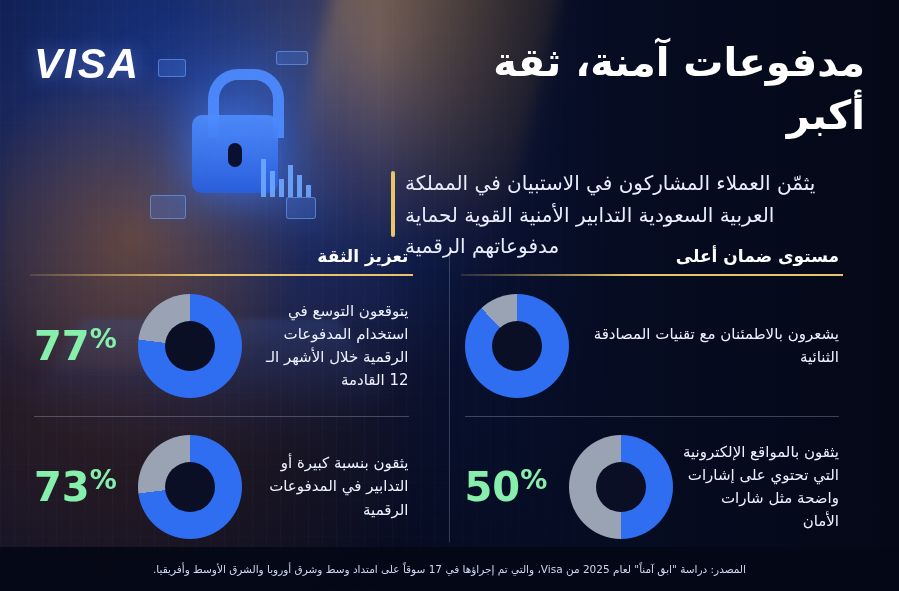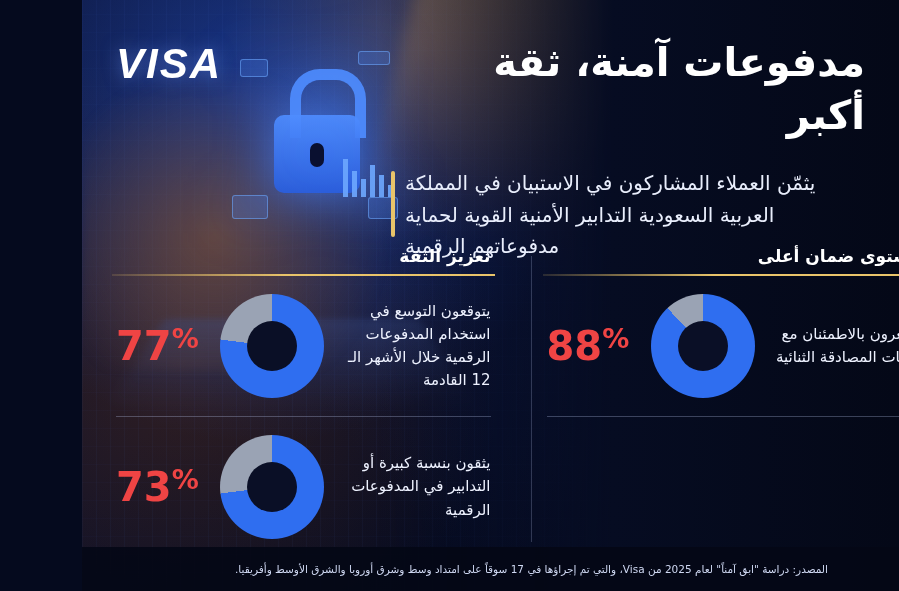--- a/index.html
+++ b/index.html
@@ -2,21 +2,21 @@
 <html lang="ar" dir="rtl"><head>
 <meta charset="utf-8">
 <style>
   html,body{margin:0;padding:0;}
   body{
     width:899px;height:591px;overflow:hidden;
     background:#050a1e;
     font-family:"DejaVu Sans","Liberation Sans",sans-serif;
     color:#ffffff;
   }
-  .stage{position:relative;width:817px;height:591px;overflow:hidden;}
+  .stage{position:relative;width:899px;height:591px;overflow:hidden;}
 
   
   .bg{position:absolute;inset:0;
       background:
         radial-gradient(circle at 22% 18%, rgba(40,90,220,.55) 0%, rgba(10,18,60,0) 42%),
         radial-gradient(circle at 42% 8%, rgba(255,160,40,.30) 0%, rgba(10,18,60,0) 28%),
         radial-gradient(circle at 12% 62%, rgba(120,60,20,.35) 0%, rgba(8,14,45,0) 40%),
         radial-gradient(circle at 78% 30%, rgba(20,40,110,.55) 0%, rgba(5,10,32,0) 60%),
         linear-gradient(135deg,#0b1130 0%,#0a0f2a 35%,#070c22 60%,#05091c 100%);
   }
@@ -63,21 +63,21 @@
   
   .sections{position:absolute;left:0;top:246px;width:899px;height:300px;display:flex;flex-direction:row;}
   .section{flex:1;padding:0 24px;box-sizing:border-box;}
   .section.right-col{padding-right:56px;}
   .section.left-col{padding-left:30px;}
   .sec-title{font-size:17px;font-weight:700;text-align:right;color:#fff;padding:0 4px 8px 4px;}
   .sec-rule{height:2px;background:linear-gradient(270deg,#e9c46a 0%, #e9c46a 55%, rgba(233,196,106,.15) 100%);margin-bottom:6px;}
   .divider{height:1px;background:rgba(200,215,255,.28);margin:6px 4px;}
 
   .stat{display:flex;flex-direction:row;align-items:center;gap:8px;padding:12px 4px;}
-  .stat .val{font-size:40px;font-weight:700;color:#ef4444;min-width:96px;text-align:left;direction:ltr;}
+  .stat .val{font-size:40px;font-weight:700;color:#86efac;min-width:96px;text-align:left;direction:ltr;}
   .stat .val .pct{font-size:27px;vertical-align:top;}
   .donut{width:104px;height:104px;border-radius:50%;position:relative;flex:0 0 auto;}
   .donut::after{content:"";position:absolute;left:50%;top:50%;transform:translate(-50%,-50%);
     width:50px;height:50px;border-radius:50%;background:#0a0f26;}
   .stat .lbl{flex:1;font-size:15px;line-height:1.55;color:#eef2ff;text-align:right;}
 
   .footer{position:absolute;left:0;bottom:0;width:899px;height:44px;
     background:rgba(4,8,22,.92);display:flex;align-items:center;justify-content:center;}
   .footer span{font-size:10.5px;color:#cfd8f2;text-align:center;}
   .vline{position:absolute;left:449px;top:256px;width:1px;height:286px;background:rgba(200,215,255,.22);}
@@ -124,25 +124,29 @@
 
   <div class="sections">
 
     <div class="section right-col">
       <div class="sec-title">مستوى ضمان أعلى</div>
       <div class="sec-rule"></div>
 
       <div class="stat">
         <div class="lbl">يشعرون بالاطمئنان مع تقنيات المصادقة الثنائية</div>
         <div class="donut" style="background:conic-gradient(#2f6ef0 0% 88%, #9aa3b4 88% 100%);"></div>
-        <div class="val"><span>88</span><span class="pct">%</span></div>
       </div>
 
       <div class="divider"></div>
 
+      <div class="stat">
+        <div class="lbl">يثقون بالمواقع الإلكترونية التي تحتوي على إشارات واضحة مثل شارات الأمان</div>
+        <div class="donut" style="background:conic-gradient(#2f6ef0 0% 50%, #9aa3b4 50% 100%);"></div>
+        <div class="val"><span>50</span><span class="pct">%</span></div>
+      </div>
     </div>
 
     <div class="section left-col">
       <div class="sec-title">تعزيز الثقة</div>
       <div class="sec-rule"></div>
 
       <div class="stat">
         <div class="lbl">يتوقعون التوسع في استخدام المدفوعات الرقمية خلال الأشهر الـ 12 القادمة</div>
         <div class="donut" style="background:conic-gradient(#2f6ef0 0% 77%, #9aa3b4 77% 100%);"></div>
         <div class="val"><span>77</span><span class="pct">%</span></div>

